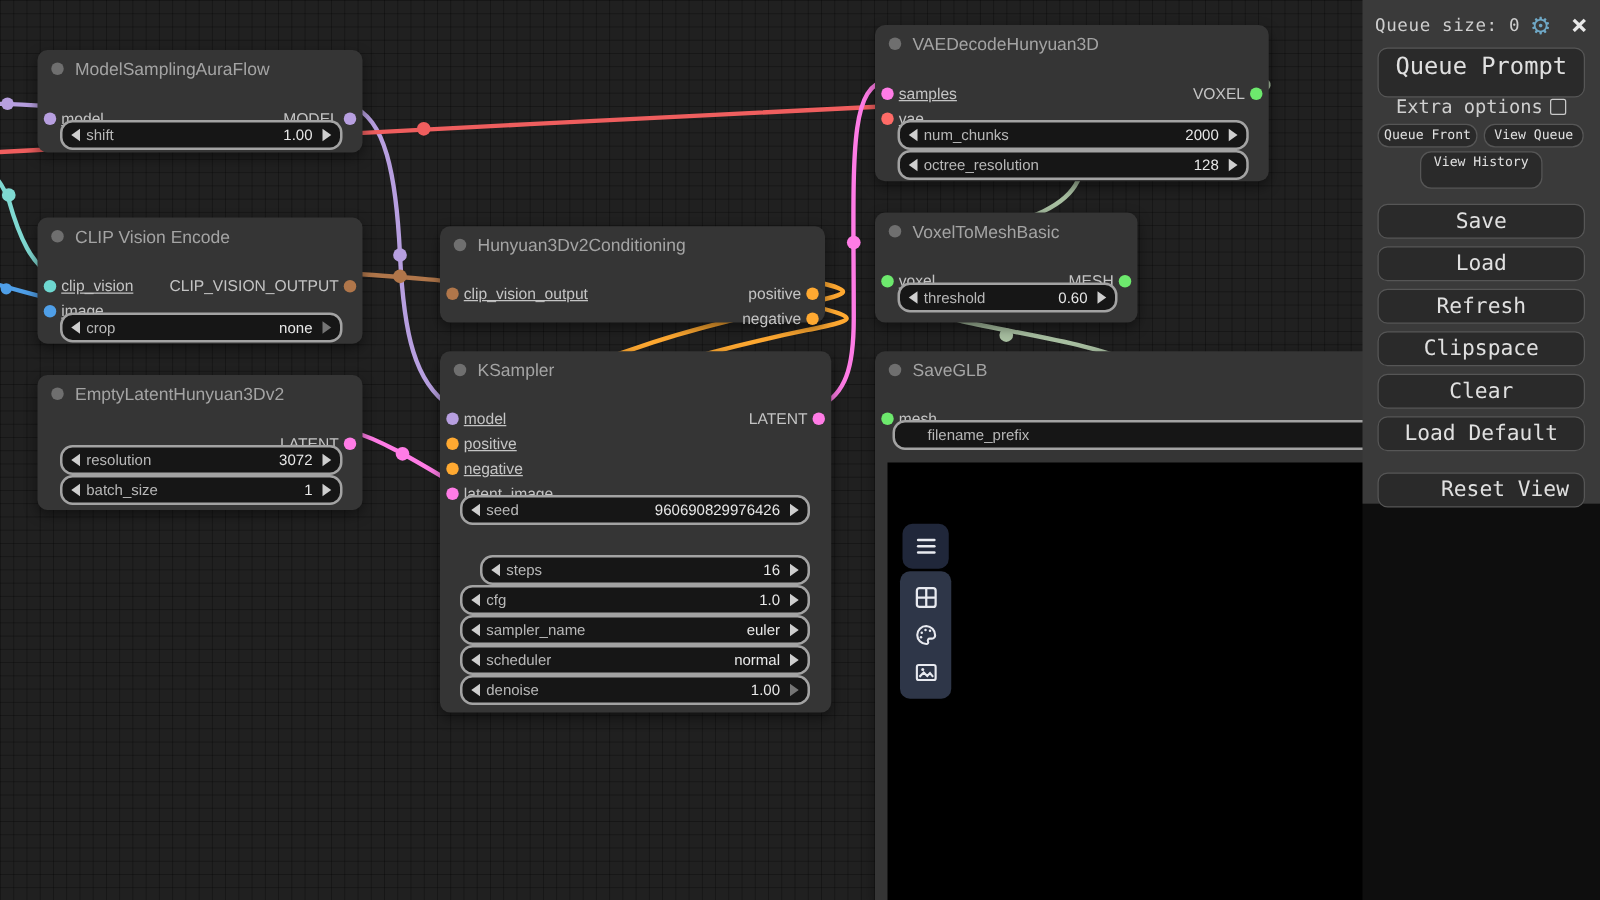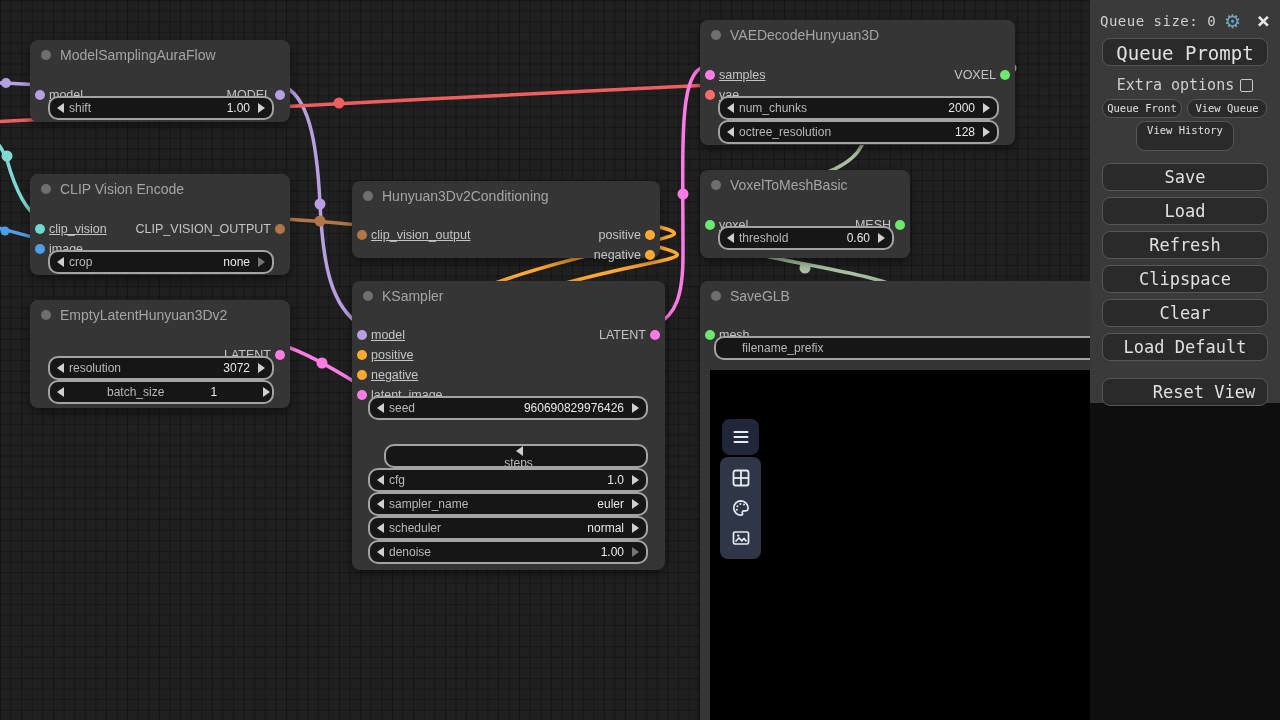--- a/index.html
+++ b/index.html
@@ -65,21 +65,21 @@
     background:#0e0e0e; z-index:4; }
   .qs-bar { position:absolute; left:10px; top:8px; right:6px; height:26px;
     display:flex; align-items:center; }
   .qs-text { font-size:14px; color:#cfcfcf; letter-spacing:.5px; }
   .gear { margin-left:8px; font-size:19px; line-height:19px; color:#6fa8c6;
     font-family:"DejaVu Sans", sans-serif; }
   .closex { margin-left:auto; margin-right:4px; font-size:22px; line-height:20px;
     color:#e8e8e8; font-weight:bold; }
   .btn { position:absolute; left:12px; width:166px; background:#2a2a2a;
     border:1px solid #565656; border-radius:8px; color:#e0e0e0; text-align:center; }
-  .btn.big { height:28px; line-height:28px; font-size:19px; top:38px; }
+  .btn.big { height:40px; line-height:28px; font-size:19px; top:38px; }
   .btn.std { height:28px; line-height:26px; font-size:17px; }
   .btn.small { width:80px; height:19px; line-height:17px; font-size:10.5px; border-radius:9px; top:99px; }
   .btn.hist { left:46px; width:98px; height:30px; top:121px; font-size:10.5px;
     line-height:13px; padding-top:2px; border-radius:9px; }
   .extra { position:absolute; left:0; top:76px; width:100%; text-align:center; font-size:15px; color:#cfcfcf; }
   .chk { display:inline-block; width:13px; height:13px; border:1.5px solid #c9c9c9;
     border-radius:2px; vertical-align:-2px; margin-left:6px; background:transparent; }
 </style>
 </head>
 <body>
@@ -172,21 +172,21 @@
     <div class="row" style="top:45px;">
       <span class="out-label">LATENT</span>
       <span class="port out c-latent"></span>
     </div>
     <div class="widget" style="left:18px; right:16px; top:56px;">
       <span class="arr l"></span>
       <span class="wl">resolution</span>
       <span class="wv">3072</span>
       <span class="arr r"></span>
     </div>
-    <div class="widget" style="left:18px; right:16px; top:80px;gap:38px;">
+    <div class="widget" style="left:18px; right:16px; top:80px;">
       <span class="arr l"></span>
       <span class="wl">batch_size</span>
       <span class="wv">1</span>
       <span class="arr r"></span>
     </div>
   </div>
 
   <div class="node" style="left:352px; top:181px; width:308px; height:77px;">
     <div class="ntitle">
       <span class="tdot"></span>
@@ -226,21 +226,21 @@
     <div class="row" style="top:104px;">
       <span class="port in c-latent"></span>
       <span class="in-label">latent_image</span>
     </div>
     <div class="widget" style="left:16px; right:17px; top:115px;">
       <span class="arr l"></span>
       <span class="wl">seed</span>
       <span class="wv">960690829976426</span>
       <span class="arr r"></span>
     </div>
-    <div class="widget" style="left:32px; right:17px; top:163px;flex-direction:column;">
+    <div class="widget" style="left:32px; right:17px; top:163px;">
       <span class="arr l"></span>
       <span class="wl">steps</span>
       <span class="wv">16</span>
       <span class="arr r"></span>
     </div>
     <div class="widget" style="left:16px; right:17px; top:187px;">
       <span class="arr l"></span>
       <span class="wl">cfg</span>
       <span class="wv">1.0</span>
       <span class="arr r"></span>

